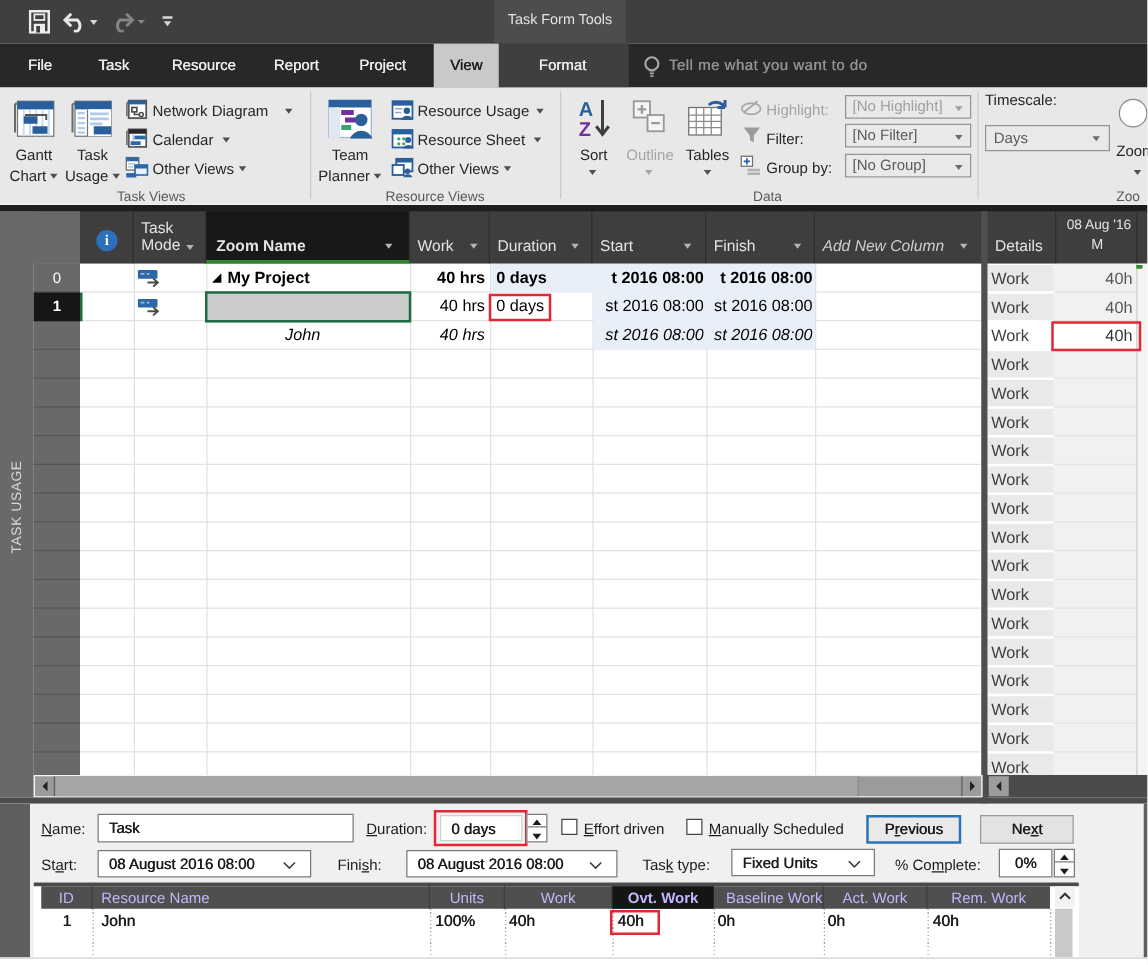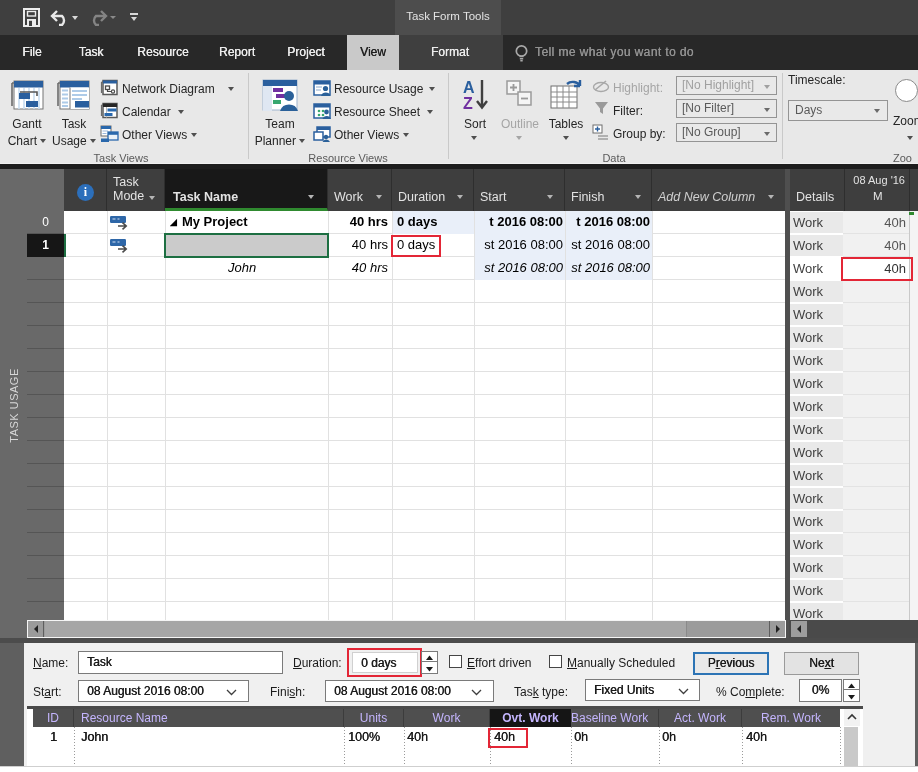--- a/index.html
+++ b/index.html
@@ -268,21 +268,21 @@
   <div class="abs" id="thead">
     <div class="hcell" style="left:64px;width:43px">
       <div class="abs" style="left:13px;top:15px;width:17px;height:17px;border-radius:50%;background:#2c6fbb;color:#fff;font-size:12px;font-weight:bold;text-align:center;line-height:17px;font-family:'Liberation Serif',serif">i</div>
     </div>
     <div class="hcell" style="left:107px;width:58px">
       <div class="hlab" style="top:6px">Task</div>
       <div class="hlab" style="top:20px">Mode</div>
       <div class="harr" style="left:42px;top:27px"></div>
     </div>
     <div class="hcell" style="left:165px;width:163px;background:#181818;border-bottom:3px solid #2f8a2f;height:42px">
-      <div class="hlab" style="left:8px;font-weight:bold">Task Name</div>
+      <div class="hlab" style="left:8px;font-weight:bold">Zoom Name</div>
       <div class="harr" style="left:143px"></div>
     </div>
     <div class="hcell" style="left:328px;width:64px">
       <div class="hlab">Work</div>
       <div class="harr" style="left:48px"></div>
     </div>
     <div class="hcell" style="left:392px;width:82px">
       <div class="hlab">Duration</div>
       <div class="harr" style="left:65px"></div>
     </div>
@@ -527,21 +527,21 @@
           </svg></div>
     </div>
 
     <div class="abs" style="left:27px;top:63px;width:836px;height:60px;background:#fff;border-top:3px solid #4a4a4a"></div>
     <div class="abs" style="left:33px;top:66px;width:807px;height:18px;background:#4f4f4f;color:#c4b5fd;font-size:12px">
       <div class="abs" style="left:0;top:0;width:41px;height:18px;line-height:18px;text-align:center;border-right:1px solid #3c3c3c">ID</div>
       <div class="abs" style="left:41px;top:0;width:270px;height:18px;line-height:18px;border-right:1px solid #3c3c3c"><span style="margin-left:7px">Resource Name</span></div>
       <div class="abs" style="left:311px;top:0;width:60px;height:18px;line-height:18px;text-align:center;border-right:1px solid #3c3c3c">Units</div>
       <div class="abs" style="left:371px;top:0;width:86px;height:18px;line-height:18px;text-align:center;border-right:1px solid #3c3c3c">Work</div>
       <div class="abs" style="left:457px;top:0;width:81px;height:18px;line-height:18px;text-align:center;background:#151515;font-weight:bold">Ovt. Work</div>
-      <div class="abs" style="left:538px;top:0;width:88px;height:18px;line-height:18px;text-align:left;border-right:1px solid #3c3c3c">Baseline Work</div>
+      <div class="abs" style="left:538px;top:0;width:88px;height:18px;line-height:18px;text-align:right;border-right:1px solid #3c3c3c">Baseline Work</div>
       <div class="abs" style="left:626px;top:0;width:83px;height:18px;line-height:18px;text-align:center;border-right:1px solid #3c3c3c">Act. Work</div>
       <div class="abs" style="left:709px;top:0;width:98px;height:18px;line-height:18px;text-align:center">Rem. Work</div>
     </div>
     <div class="abs" style="left:33px;top:84px;width:807px;height:21px;font-size:12.5px;color:#1b1b1b;text-shadow:0.4px 0 0 currentColor">
       <div class="abs" style="left:0;top:0;width:41px;text-align:center;line-height:21px">1</div>
       <div class="abs" style="left:48px;top:0;line-height:21px">John</div>
       <div class="abs" style="left:315px;top:0;line-height:21px">100%</div>
       <div class="abs" style="left:374px;top:0;line-height:21px">40h</div>
       <div class="abs" style="left:461px;top:0;line-height:21px">40h</div>
       <div class="abs" style="left:541px;top:0;line-height:21px">0h</div>

